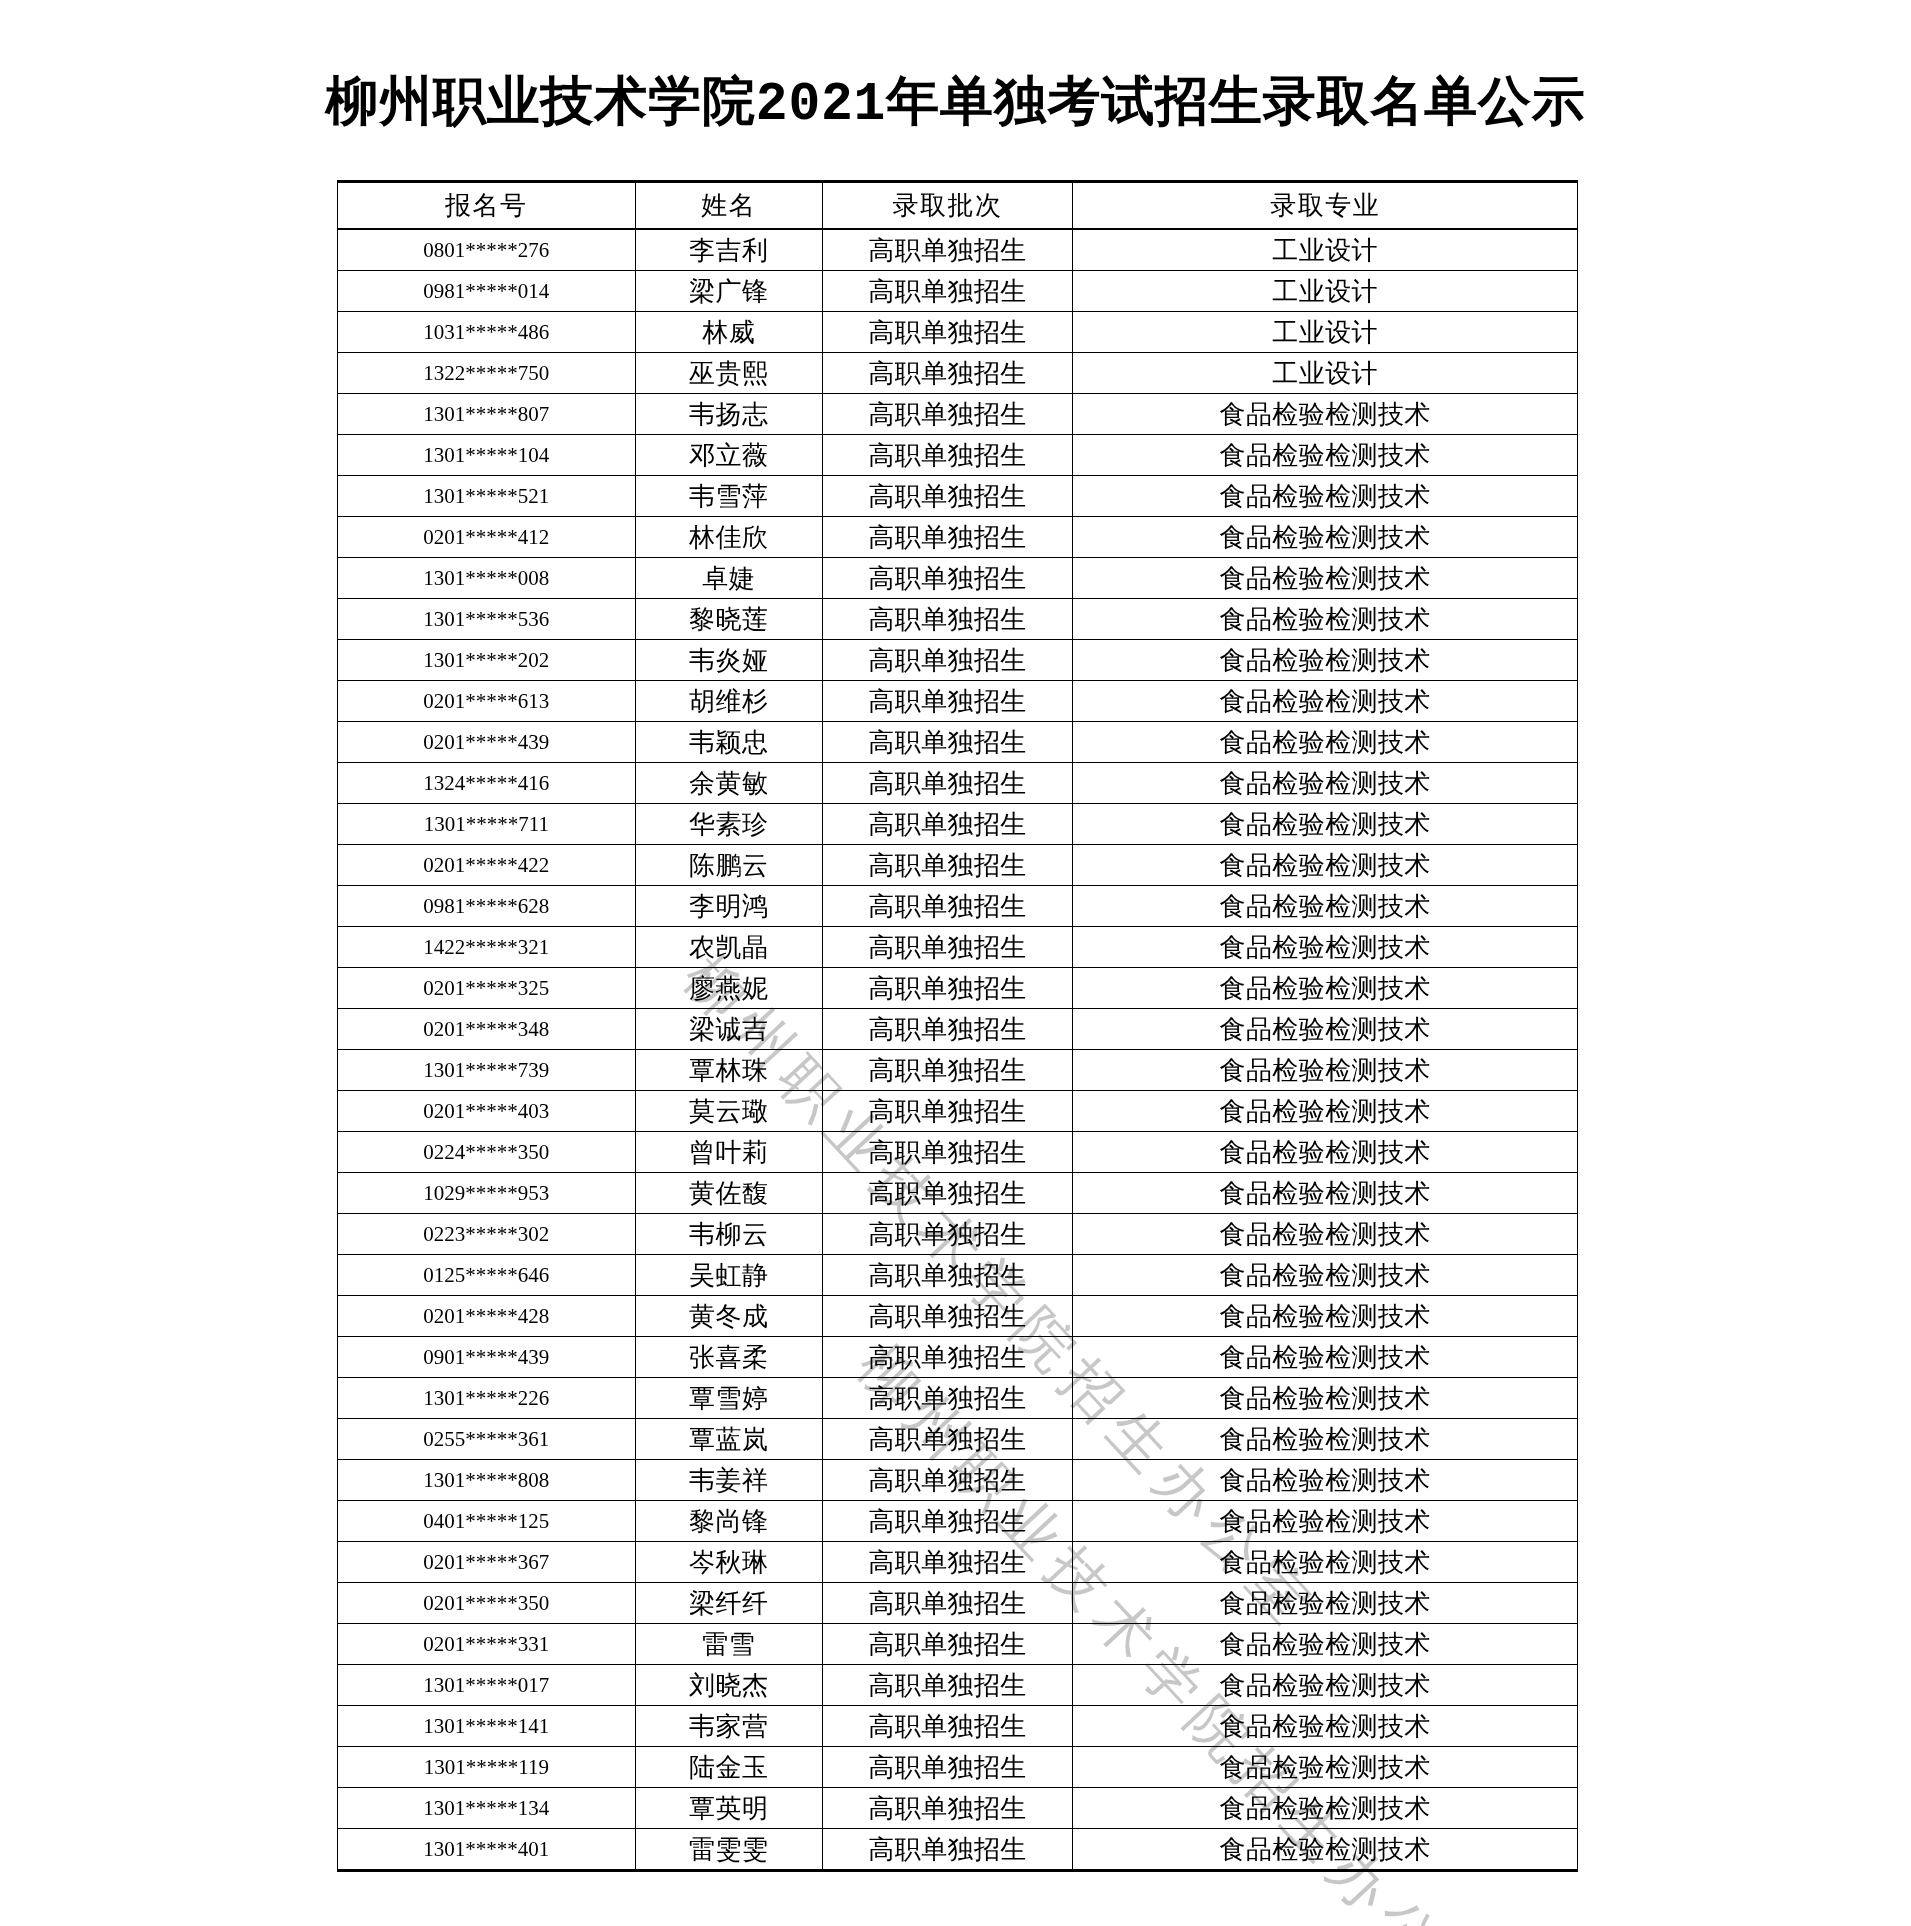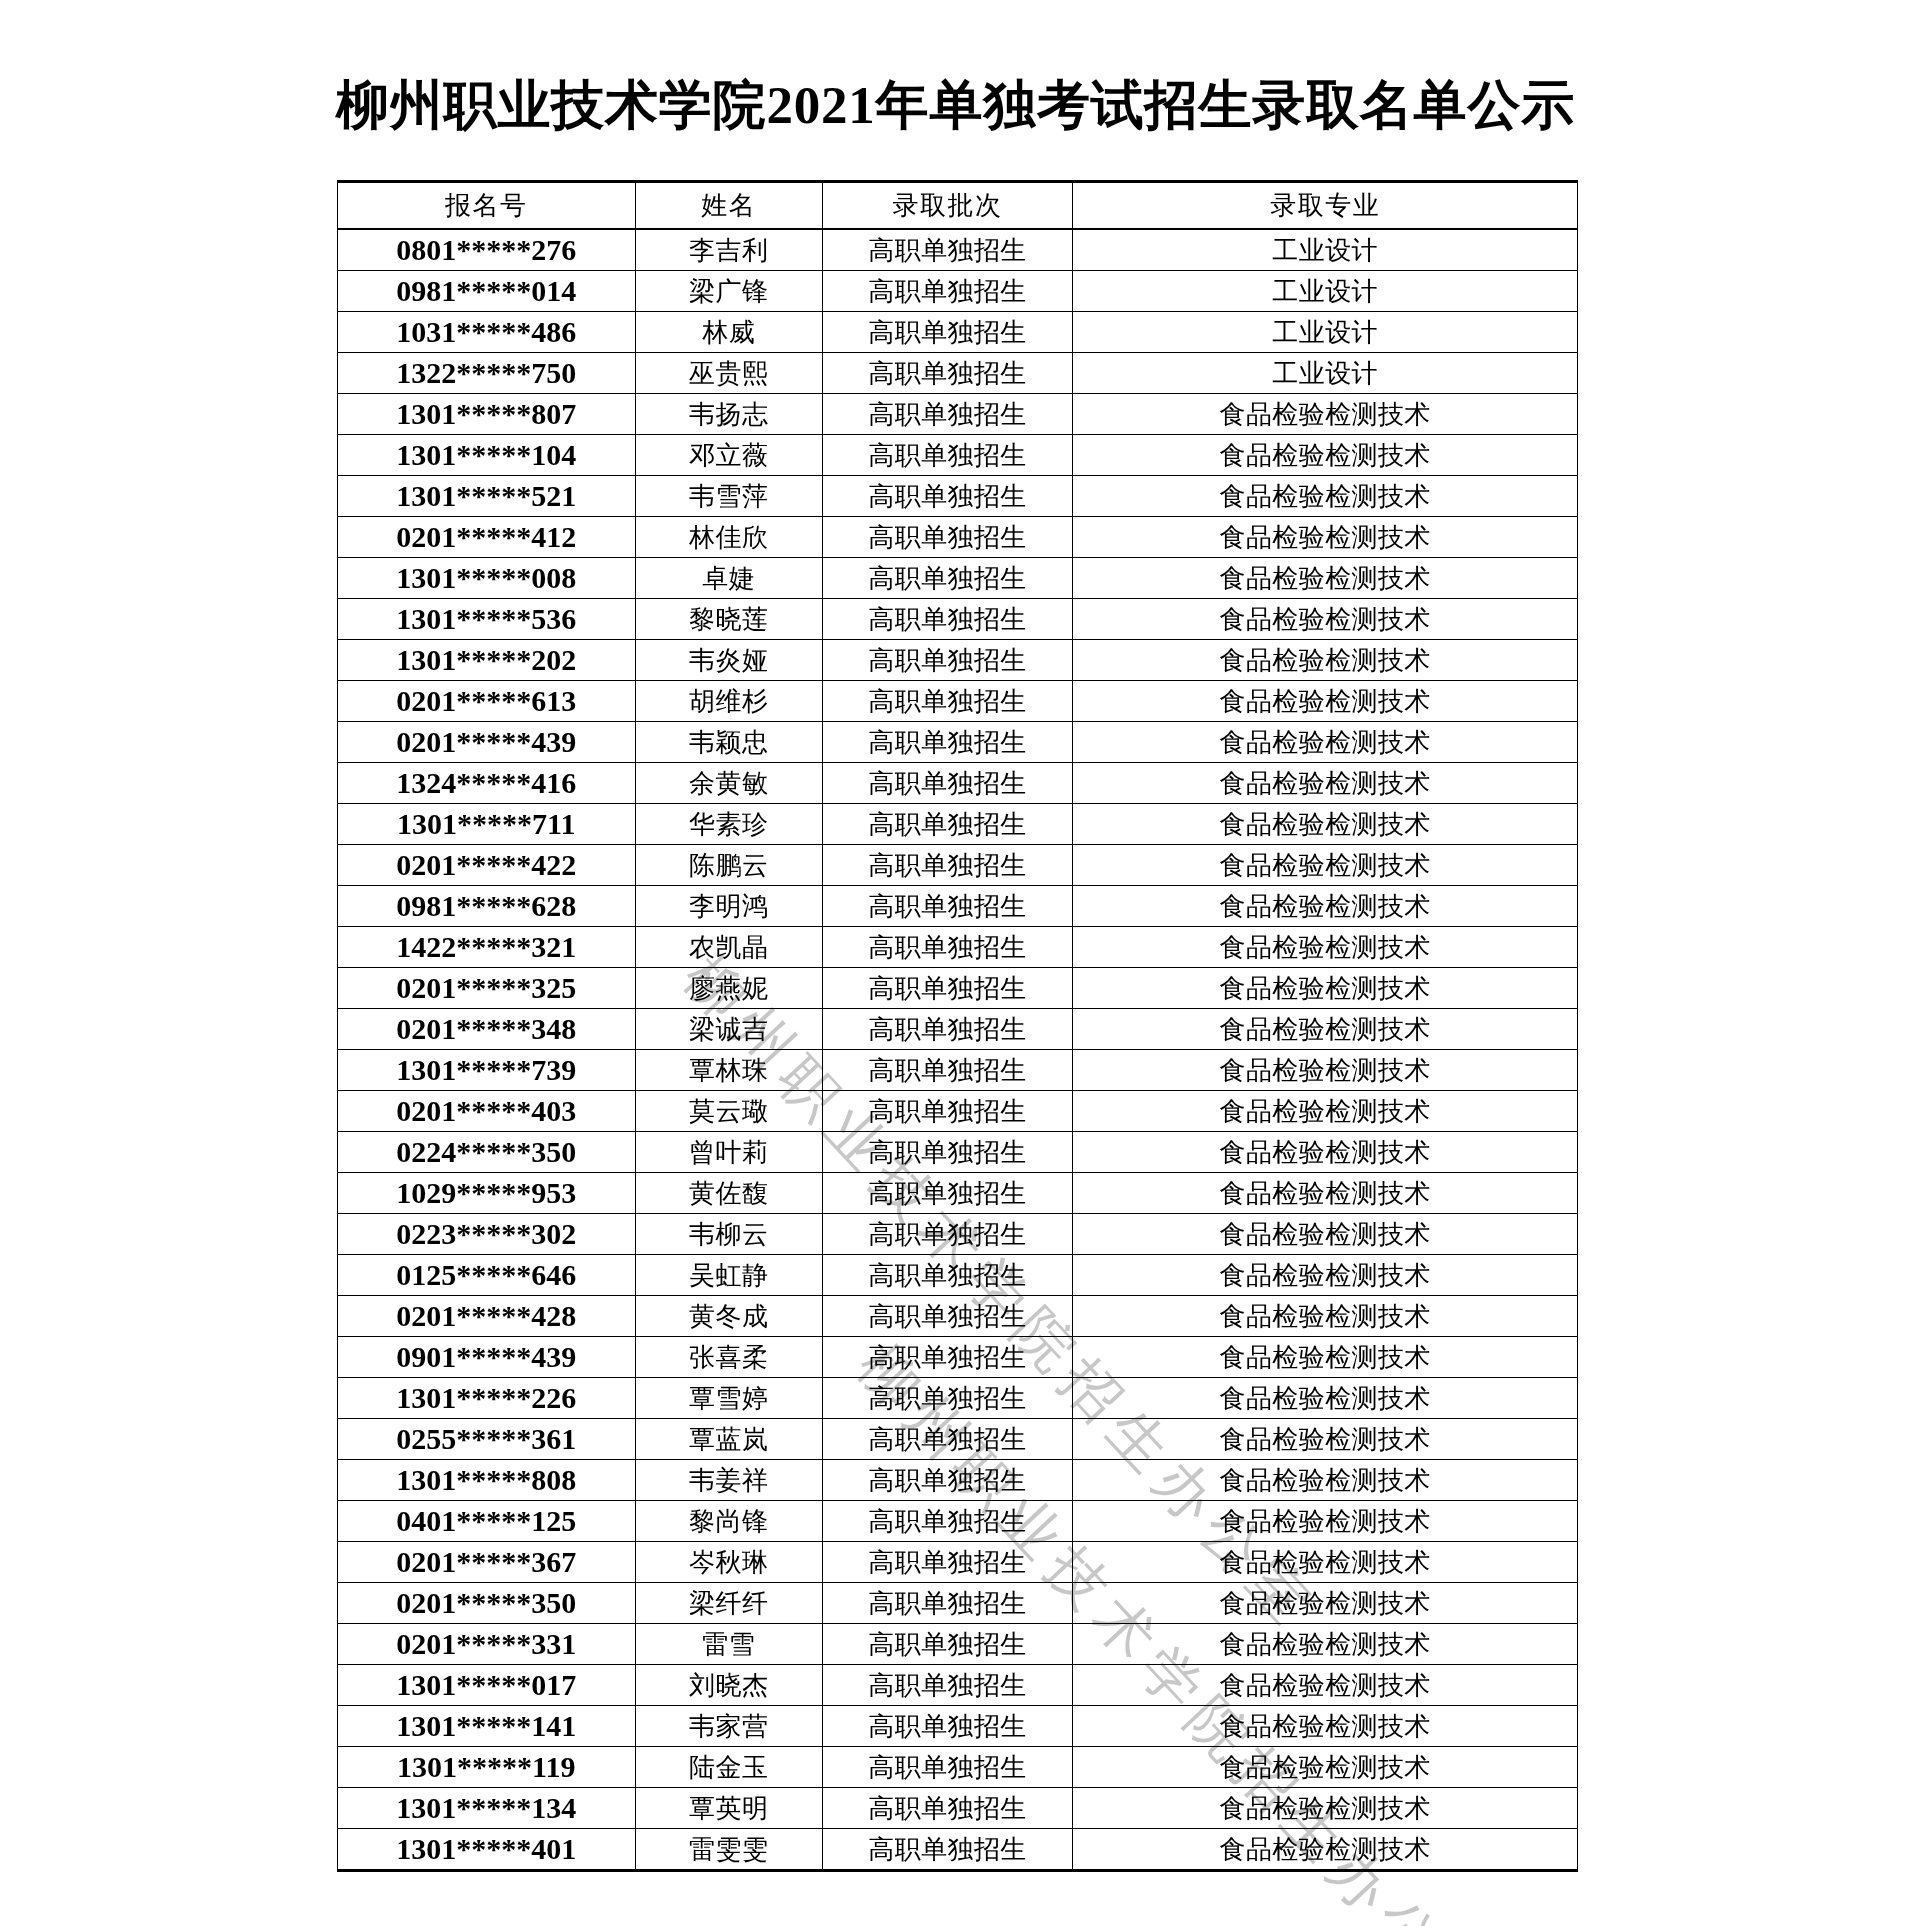--- a/index.html
+++ b/index.html
@@ -21,21 +21,21 @@
     box-sizing: border-box;
   }
 
   
   .doc-title {
     position: absolute;
     top: 76px;
     left: 0;
     width: 100%;
     text-align: center;
-    font-family: Liberation Serif, serif;
+    font-family: Liberation Mono, monospace;
     font-weight: bold;
     font-size: 53px;
     letter-spacing: 0.8px;
     line-height: 1.1;
     white-space: nowrap;
     color: #000000;
   }
 
   
   .watermark-layer {
@@ -108,22 +108,21 @@
   }
   table.listing tbody td {
     letter-spacing: 0.4px;
   }
   table.listing tbody tr:last-child td {
     border-bottom-width: 3.5px;
   }
   table.listing td.regno {
     font-family: "Liberation Serif", "DejaVu Serif", serif;
     letter-spacing: 0px;
-    font-size: 30px;
-    font-weight: bold;
+    font-size: 21px;
   }
 </style>
 </head>
 <body>
 
 <div class="page">
 
   <div class="doc-title">柳州职业技术学院2021年单独考试招生录取名单公示</div>
 
   <div class="watermark-layer">

